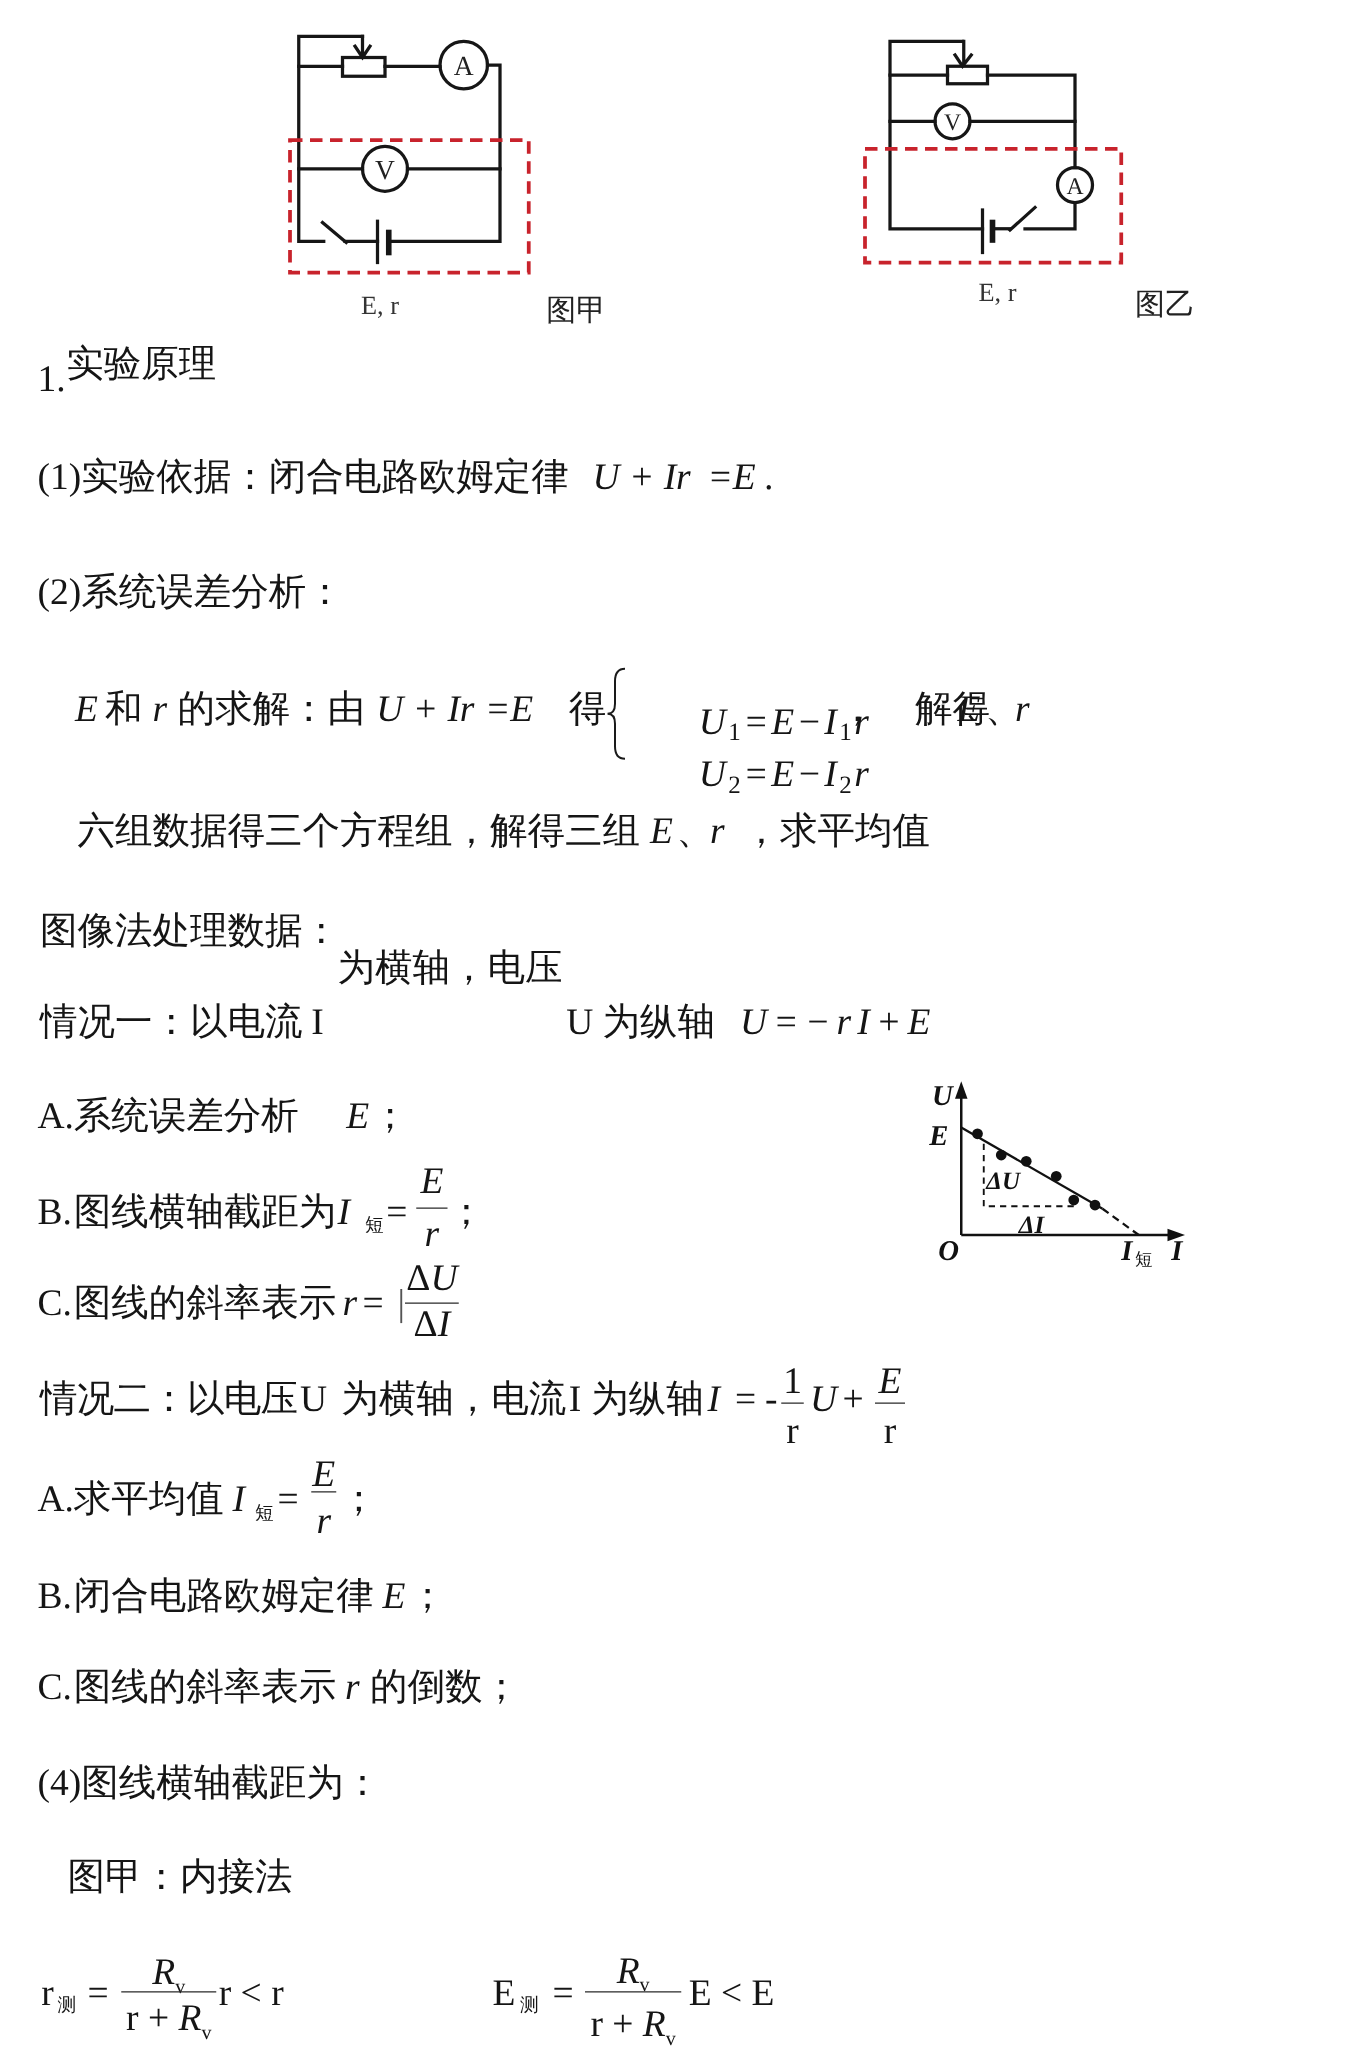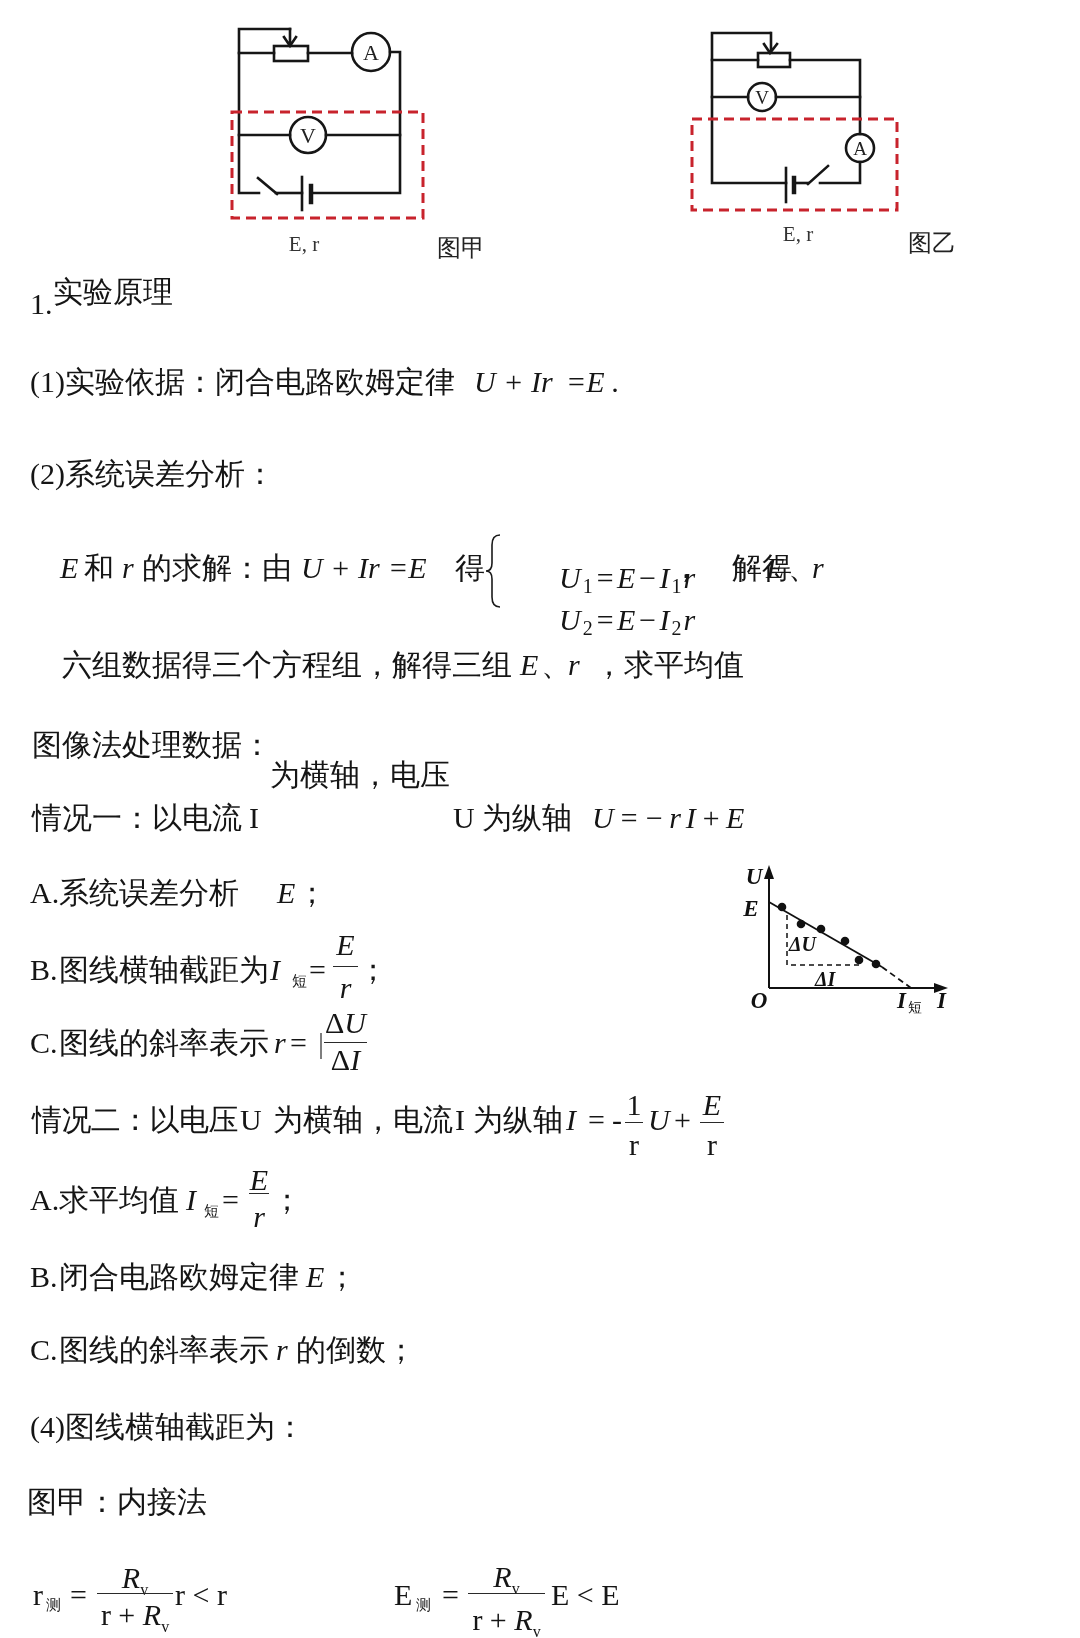--- a/index.html
+++ b/index.html
@@ -242,21 +242,21 @@
     <span class="s m" style="left:276px;top:1335px">r</span>
     <span class="s cn" style="left:296px;top:1335px">的倒数；</span>
   </div>
 
   <div class="line">
     <span class="s rm" style="left:30px;top:1412px">(4)</span>
     <span class="s cn" style="left:65px;top:1412px">图线横轴截距为：</span>
   </div>
 
   <div class="line">
-    <span class="s cn" style="left:27px;top:1487px">图甲：内接法</span>
+    <span class="s cn" style="left:54px;top:1487px">图甲：内接法</span>
   </div>
 
   <div class="line">
     <span class="s rm" style="left:33px;top:1580px">r</span>
     <span class="sm" style="left:46px;top:1597px">测</span>
     <span class="s rm" style="left:70px;top:1580px">=</span>
     <div class="frac" style="left:97px;top:1563px;width:76px">
       <span class="num" style="top:0"><span class="m">R</span><span class="vsub">v</span></span>
       <span class="bar" style="top:30px"></span>
       <span class="den" style="top:37px"><span class="rm">r + </span><span class="m">R</span><span class="vsub">v</span></span>

